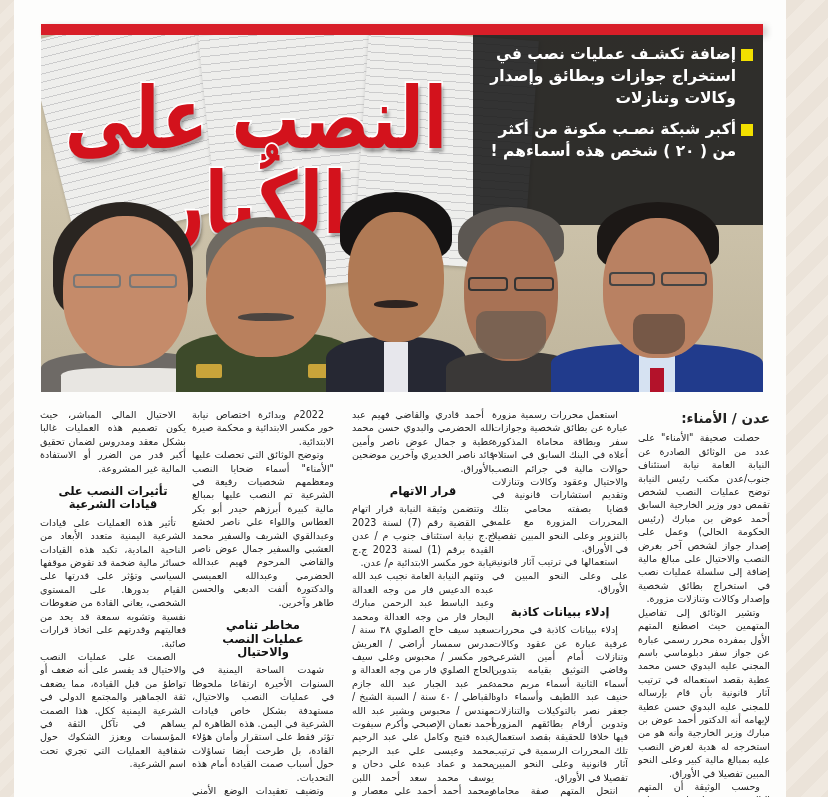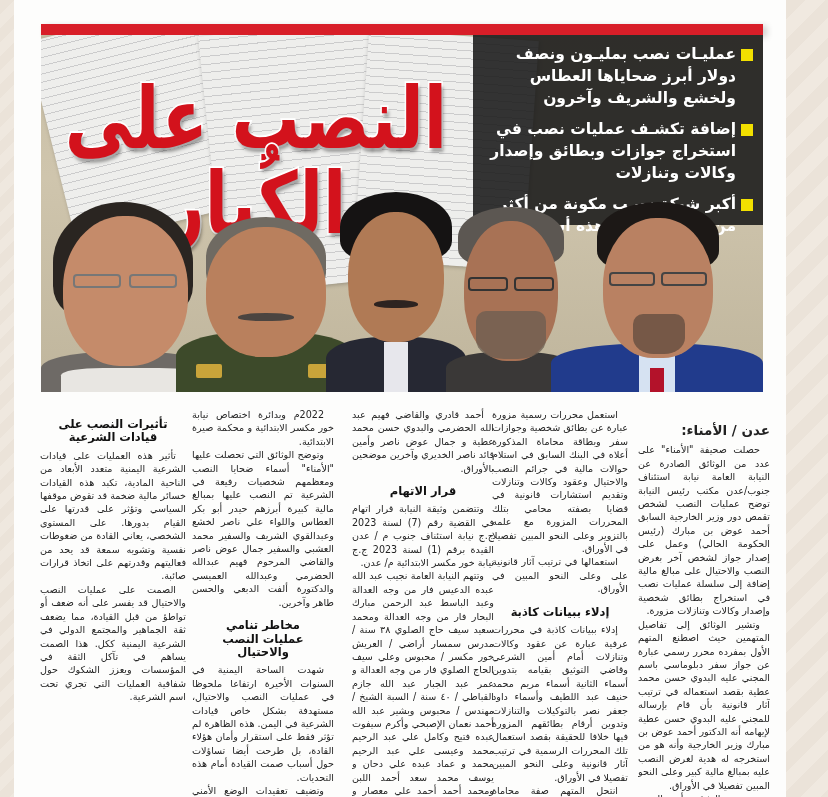--- a/index.html
+++ b/index.html
@@ -48,21 +48,21 @@
   .body-shape { position:absolute; bottom:0; border-radius:40% 40% 0 0; }
   .glasses { position:absolute; height:14px; border:2px solid #777; border-radius:4px; }
   .mustache { position:absolute; height:8px; background:#2d2320; border-radius:50% 50% 40% 40%; }
   .tie { position:absolute; bottom:0; width:14px; height:24px; background:#b3122a; }
 
   .columns { position:absolute; left:26px; top:408px; width:730px; height:389px; direction:rtl; }
   .col { position:absolute; top:0; height:389px; overflow:hidden; font-size:9.6px; line-height:13.4px;
     color:#222; text-align:justify; direction:rtl; }
   .col p { text-indent:10px; }
   .col h3 { font-size:11.5px; text-align:center; font-weight:bold; margin:10px 16px 4px; color:#111; }
-  .col .dateline { font-size:13.5px; font-weight:bold; text-align:right; margin:16px 0 6px; }
+  .col .dateline { font-size:13.5px; font-weight:bold; text-align:right; margin:4px 0 6px; }
   .c1 { right:0; width:132px; }
   .c2 { right:142px; width:136px; }
   .c3 { right:276px; width:142px; }
   .c4 { right:436px; width:142px; }
   .c5 { right:584px; width:146px; }
 </style>
 </head>
 <body>
 
 <div class="bg-left"></div>
@@ -73,24 +73,20 @@
   <div class="red-bar"></div>
 
   <div class="hero">
     <div class="doc doc1"></div>
     <div class="doc doc2"></div>
     <div class="doc doc3"></div>
 
     <div class="headline">النصب على الكُبار</div>
 
     <div class="bullets-box">
-      <div class="bullet">
-        <span class="bullet-mark"></span>
-        <span class="bullet-text">عمليـات نصب بمليـون ونصف دولار أبرز ضحاياها العطاس ولخشع والشريف وآخرون</span>
-      </div>
       <div class="bullet">
         <span class="bullet-mark"></span>
         <span class="bullet-text">إضافة تكشـف عمليات نصب في استخراج جوازات وبطائق وإصدار وكالات وتنازلات</span>
       </div>
       <div class="bullet">
         <span class="bullet-mark"></span>
         <span class="bullet-text">أكبر شبكة نصـب مكونة من أكثر من ( ٢٠ ) شخص هذه أسماءهم !</span>
       </div>
     </div>
 
@@ -171,19 +167,20 @@
     <div class="col c4">
       <p>2022م وبدائرة اختصاص نيابة خور مكسر الابتدائية و محكمة صيرة الابتدائية.</p>
       <p>وتوضح الوثائق التي تحصلت عليها "الأمناء" أسماء ضحايا النصب ومعظمهم شخصيات رفيعة في الشرعية تم النصب عليها بمبالغ مالية كبيرة أبرزهم حيدر أبو بكر العطاس واللواء علي ناصر لخشع وعبدالقوي الشريف والسفير محمد العشبي والسفير جمال عوض ناصر والقاضي المرحوم فهيم عبدالله الحضرمي وعبدالله العميسي والدكتورة ألفت الدبعي والحسن طاهر وآخرين.</p>
       <h3>مخاطر تنامي عمليات النصب والاحتيال</h3>
       <p>شهدت الساحة اليمنية في السنوات الأخيرة ارتفاعا ملحوظا في عمليات النصب والاحتيال، مستهدفة بشكل خاص قيادات الشرعية في اليمن. هذه الظاهرة لم تؤثر فقط على استقرار وأمان هؤلاء القادة، بل طرحت أيضا تساؤلات حول أسباب صمت القيادة أمام هذه التحديات.</p>
       <p>وتضيف تعقيدات الوضع الأمني والسياسي في اليمن طبقة إضافية من التحديات أمام جهود مكافحة هذه الجرائم.</p>
 
     </div>
 
     <div class="col c5">
+      <p>الاحتيال المالي المباشر، حيث يكون تصميم هذه العمليات غالبا بشكل معقد ومدروس لضمان تحقيق أكبر قدر من الضرر أو الاستفادة المالية غير المشروعة.</p>
       <h3>تأثيرات النصب على قيادات الشرعية</h3>
       <p>تأثير هذه العمليات على قيادات الشرعية اليمنية متعدد الأبعاد من الناحية المادية، تكبد هذه القيادات خسائر مالية ضخمة قد تقوض موقفها السياسي وتؤثر على قدرتها على القيام بدورها. على المستوى الشخصي، يعاني القادة من ضغوطات نفسية وتشويه سمعة قد يحد من فعاليتهم وقدرتهم على اتخاذ قرارات صائبة.</p>
       <p>الصمت على عمليات النصب والاحتيال قد يفسر على أنه ضعف أو تواطؤ من قبل القيادة، مما يضعف ثقة الجماهير والمجتمع الدولي في الشرعية اليمنية ككل. هذا الصمت يساهم في تآكل الثقة في المؤسسات ويعزز الشكوك حول شفافية العمليات التي تجري تحت اسم الشرعية.</p>
 
     </div>
   </div>
 </div>
 
 </body></html>

